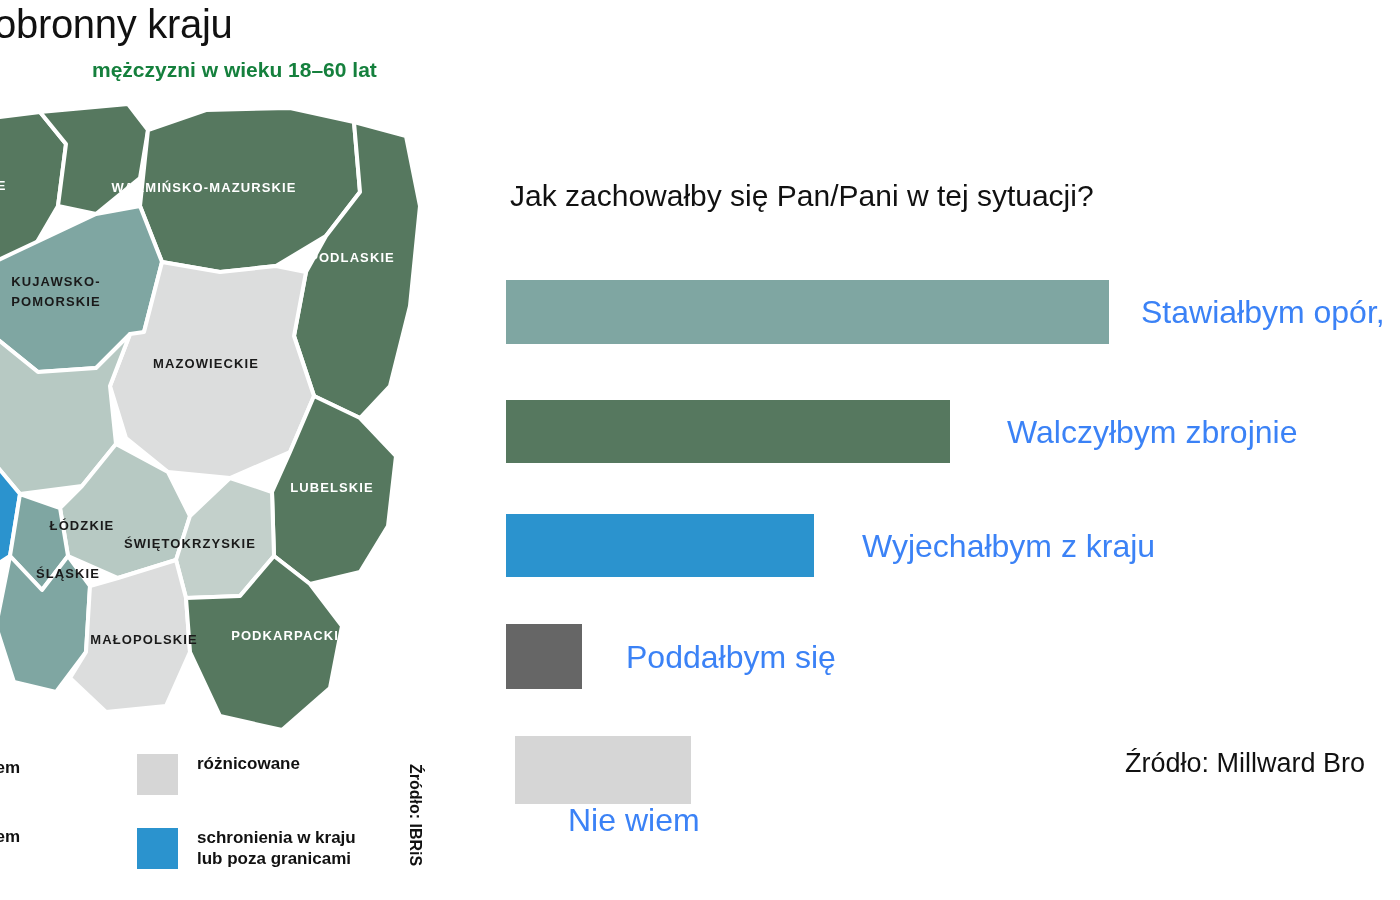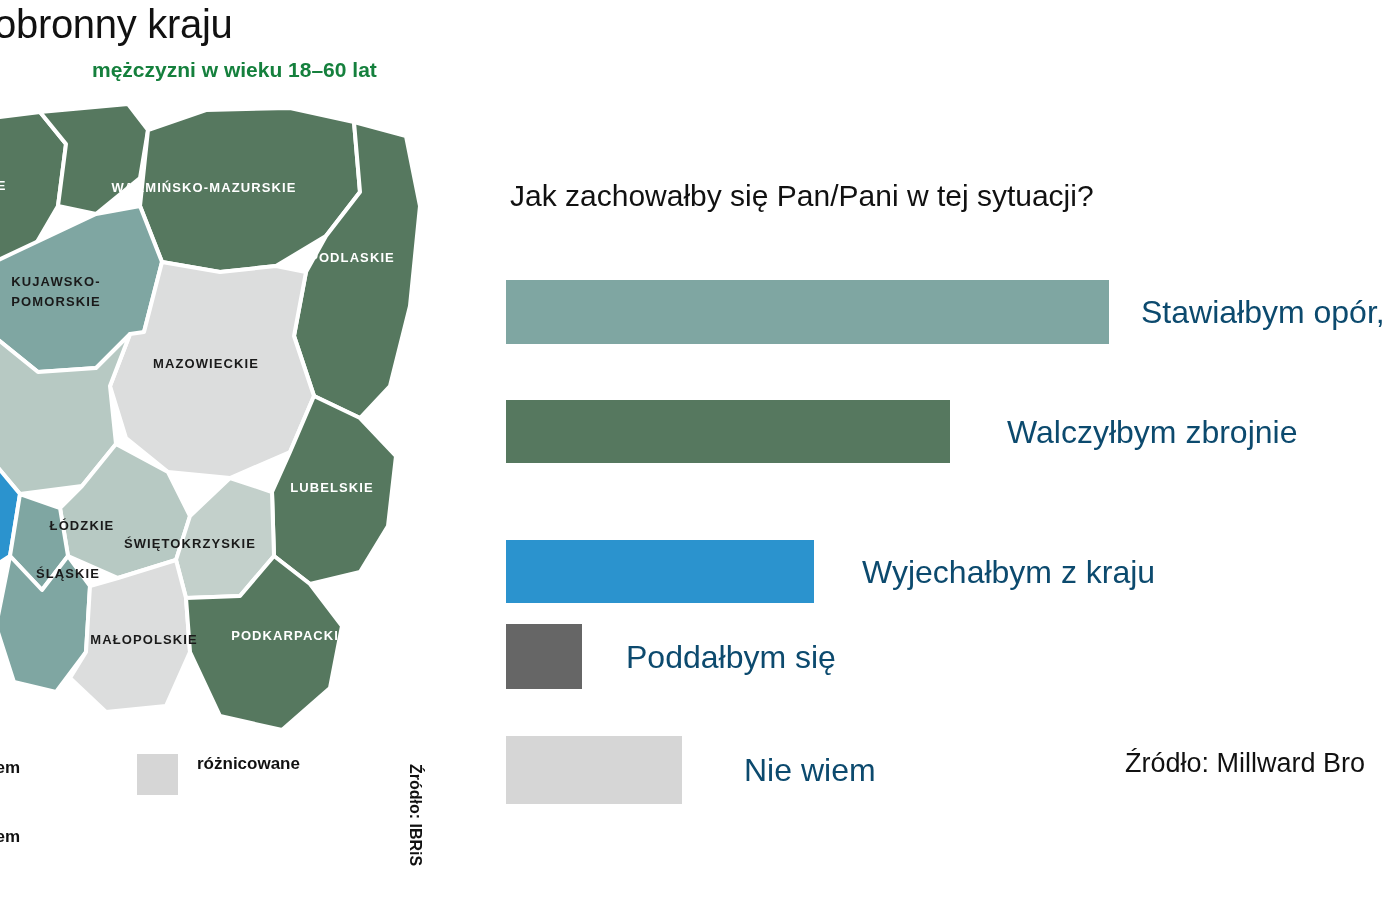--- a/index.html
+++ b/index.html
@@ -57,21 +57,21 @@
     color:#111;white-space:nowrap;line-height:1;
   }
   .chart-subtitle{
     position:absolute;left:40px;top:181px;
     font-size:30px;font-weight:400;color:#111;white-space:nowrap;line-height:1;
   }
   .bars{position:absolute;left:0;top:0;width:930px;height:900px;}
   .bar-row{position:absolute;left:36px;display:flex;align-items:center;}
   .bar{flex:0 0 auto;}
   .bar-label{
-    font-size:32px;font-weight:400;color:#0c4a6e;white-space:nowrap;line-height:1;
+    font-size:32px;font-weight:400;color:#3b82f6;white-space:nowrap;line-height:1;
   }
   .source-right{
     position:absolute;left:655px;top:748px;
     font-size:27px;font-weight:400;color:#111;white-space:nowrap;
   }
 </style>
 </head>
 <body>
 
 <div class="stage">
@@ -145,20 +145,27 @@
         </div>
       </div>
 
       <div class="mleg-row" style="left:137px;top:2px;">
         <div class="mleg-sw" style="background:#D6D6D6;"></div>
         <div class="mleg-lbl">
           <div>różnicowane</div>
         </div>
       </div>
 
+      <div class="mleg-row" style="left:137px;top:76px;">
+        <div class="mleg-sw" style="background:#2B93CE;"></div>
+        <div class="mleg-lbl">
+          <div>schronienia w kraju</div>
+          <div>lub poza granicami</div>
+        </div>
+      </div>
     </div>
 
     <div class="src-vert">Źródło: IBRiS</div>
   </div>
 
   <div class="right-panel">
 
     <div class="chart-subtitle">Jak zachowałby się Pan/Pani w tej sytuacji?</div>
 
     <div class="bars">
@@ -166,31 +173,31 @@
       <div class="bar-row" style="top:280px;">
         <div class="bar" style="width:603px;height:64px;background:#7FA6A2;"></div>
         <div class="bar-label" style="margin-left:32px;">Stawiałbym opór,</div>
       </div>
 
       <div class="bar-row" style="top:400px;">
         <div class="bar" style="width:444px;height:63px;background:#56785F;"></div>
         <div class="bar-label" style="margin-left:57px;">Walczyłbym zbrojnie</div>
       </div>
 
-      <div class="bar-row" style="top:540px;">
+      <div class="bar-row" style="top:514px;">
         <div class="bar" style="width:308px;height:63px;background:#2B93CE;"></div>
         <div class="bar-label" style="margin-left:48px;">Wyjechałbym z kraju</div>
       </div>
 
       <div class="bar-row" style="top:624px;">
         <div class="bar" style="width:76px;height:65px;background:#666666;"></div>
         <div class="bar-label" style="margin-left:44px;">Poddałbym się</div>
       </div>
 
-      <div class="bar-row" style="top:736px;">
+      <div class="bar-row" style="top:736px;flex-direction:column;">
         <div class="bar" style="width:176px;height:68px;background:#D6D6D6;"></div>
         <div class="bar-label" style="margin-left:62px;">Nie wiem</div>
       </div>
     </div>
 
     <div class="source-right">Źródło: Millward Bro</div>
   </div>
 
 </div>
 

